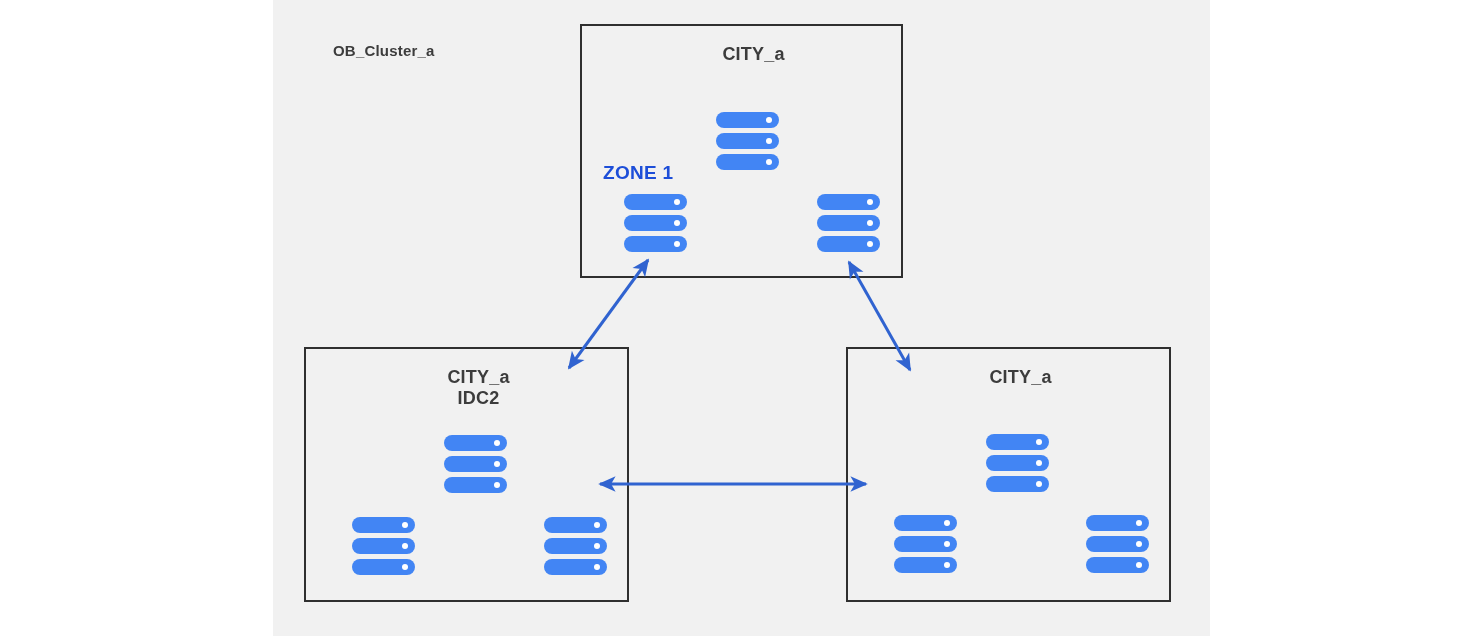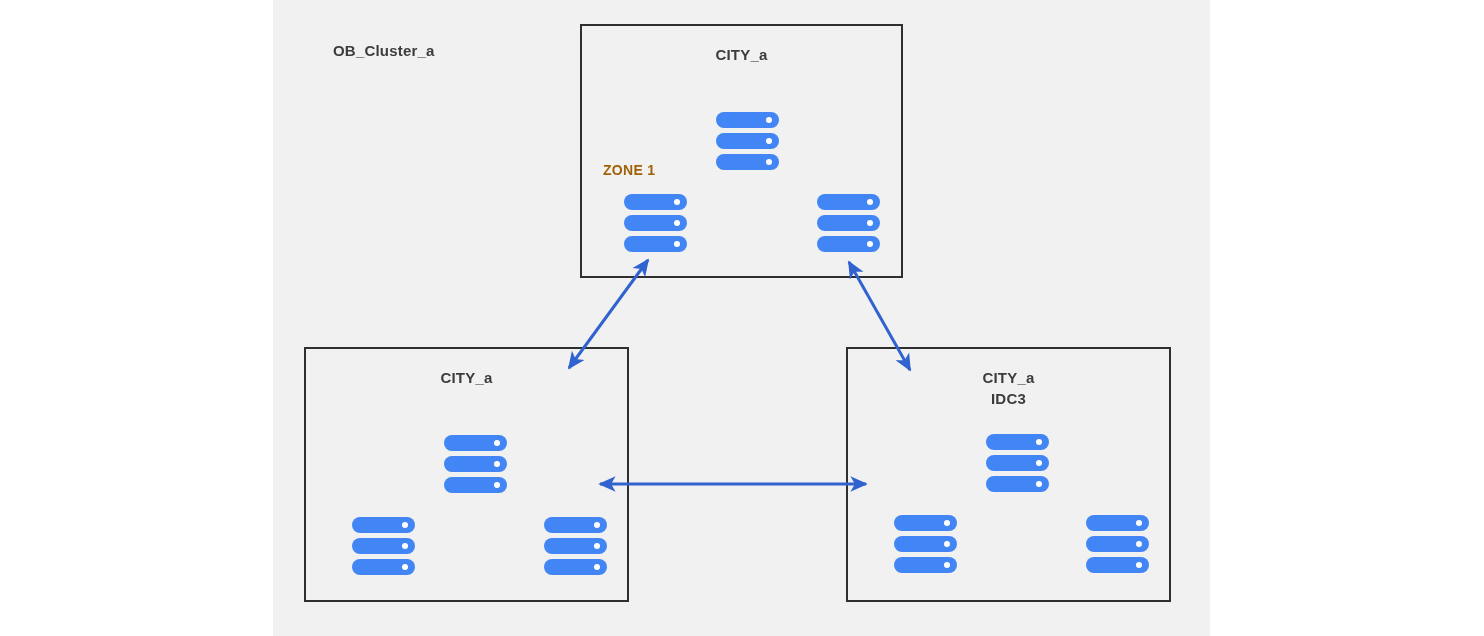--- a/index.html
+++ b/index.html
@@ -46,38 +46,38 @@
     background: #f1f1f1;
     border: 2px solid #2f2f2f;
     box-sizing: border-box;
   }
   #idc-1 { left: 580px; top: 24px;  width: 323px; height: 254px; }
   #idc-2 { left: 304px; top: 347px; width: 325px; height: 255px; }
   #idc-3 { left: 846px; top: 347px; width: 325px; height: 255px; }
 
   .idc-title {
     position: absolute;
-    left: 0;
+    left: 12px;
     width: 100%;
     text-align: center;
-    font-size: 15px;
+    font-size: 18px;
     font-weight: bold;
     color: #3c3c3c;
     line-height: 21px;
     letter-spacing: 0.2px;
   }
   #idc-1 .idc-title { top: 18px; }
   #idc-2 .idc-title { top: 18px; }
   #idc-3 .idc-title { top: 18px; }
 
   .zone-label {
     position: absolute;
-    font-size: 14px;
+    font-size: 19px;
     font-weight: bold;
-    color: #a16207;
+    color: #1d4ed8;
     letter-spacing: 0.3px;
     white-space: nowrap;
   }
   #idc-1 .zone-label { left: 21px;  top: 136px; }
 
   
   .server {
     position: absolute;
     width: 63px;
     height: 58px;
@@ -161,20 +161,21 @@
         </div>
       <div class="bar b3">
           <span class="dot"></span>
         </div>
     </div>
   </div>
 
   <div class="idc-box" id="idc-2">
     <div class="idc-title">
       <div>CITY_a</div>
+      <div>IDC2</div>
     </div>
 
     <div class="server" style="left:138px; top:86px;">
       <div class="bar b1">
           <span class="dot"></span>
         </div>
       <div class="bar b2">
           <span class="dot"></span>
         </div>
       <div class="bar b3">
@@ -203,21 +204,20 @@
         </div>
       <div class="bar b3">
           <span class="dot"></span>
         </div>
     </div>
   </div>
 
   <div class="idc-box" id="idc-3">
     <div class="idc-title">
       <div>CITY_a</div>
-      <div>IDC3</div>
     </div>
 
     <div class="server" style="left:138px; top:85px;">
       <div class="bar b1">
           <span class="dot"></span>
         </div>
       <div class="bar b2">
           <span class="dot"></span>
         </div>
       <div class="bar b3">

